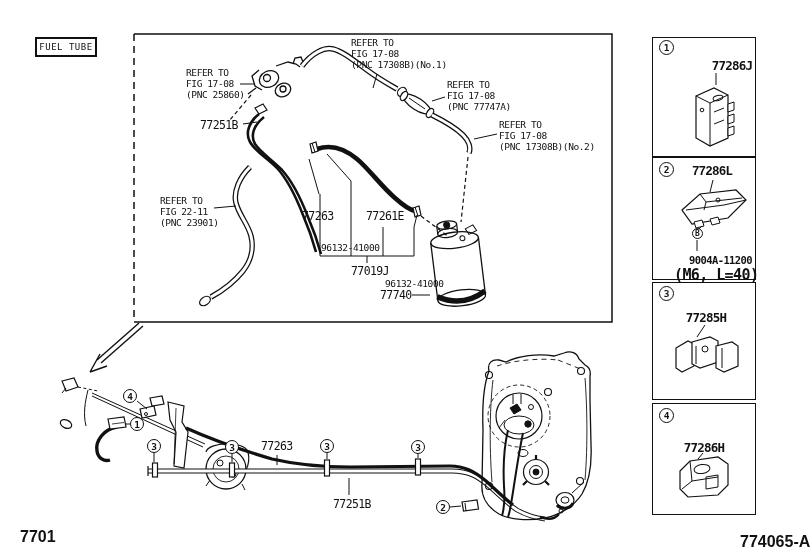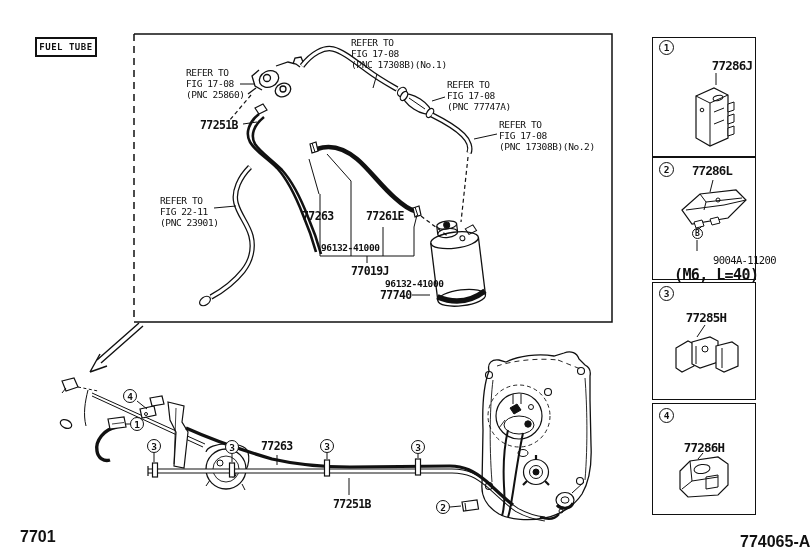--- a/index.html
+++ b/index.html
@@ -1,31 +1,31 @@
 <!DOCTYPE html>
 <html><head>
 <meta charset="utf-8">
 <style>
   html,body{margin:0;padding:0;background:#fff;}
   #canvas{position:relative;width:811px;height:560px;background:#fff;overflow:hidden;
           font-family:"DejaVu Sans Mono",monospace;color:#111;}
   svg{position:absolute;left:0;top:0;}
   .abs{position:absolute;white-space:nowrap;}
   .title-box{left:35px;top:37px;width:58px;height:16px;border:2px solid #111;
-             font-size:9px;font-weight:bold;text-align:center;line-height:16px;letter-spacing:.5px;}
+             font-size:9px;font-weight:normal;text-align:center;line-height:16px;letter-spacing:.5px;}
   .note{font-size:9.5px;line-height:11px;font-weight:normal;letter-spacing:-.4px;}
-  .plabel{font-size:11.5px;font-weight:bold;letter-spacing:-.6px;}
+  .plabel{font-size:11.5px;font-weight:normal;letter-spacing:-.6px;}
   .plabel.small{font-size:9.5px;letter-spacing:-.4px;margin-top:48px;}
   .co{width:14px;height:14px;border:1.3px solid #111;border-radius:50%;
       font-size:9.5px;font-weight:bold;text-align:center;line-height:13px;background:#fff;box-sizing:border-box;}
   .co.big{width:15px;height:15px;line-height:14px;}
   .co.tiny{width:11px;height:11px;font-size:8px;line-height:9px;border-width:1.1px;}
   .legend-cell{left:652px;width:104px;border:1.4px solid #111;box-sizing:border-box;background:transparent;}
   .legend-part{font-size:12.5px;font-weight:bold;text-align:center;letter-spacing:-.8px;}
-  .legend-sub{font-size:10.5px;font-weight:normal;text-align:left;letter-spacing:-.6px;margin-left:39px;}
+  .legend-sub{font-size:10.5px;font-weight:bold;text-align:right;letter-spacing:-.6px;}
   .legend-sub2{font-size:15px;font-weight:bold;text-align:center;letter-spacing:-.6px;}
   .footer{font-family:"Liberation Sans",sans-serif;font-size:16px;font-weight:600;}
 </style>
 </head>
 <body>
 
 <div id="canvas">
 
   <svg width="811" height="560" viewBox="0 0 811 560">
 

